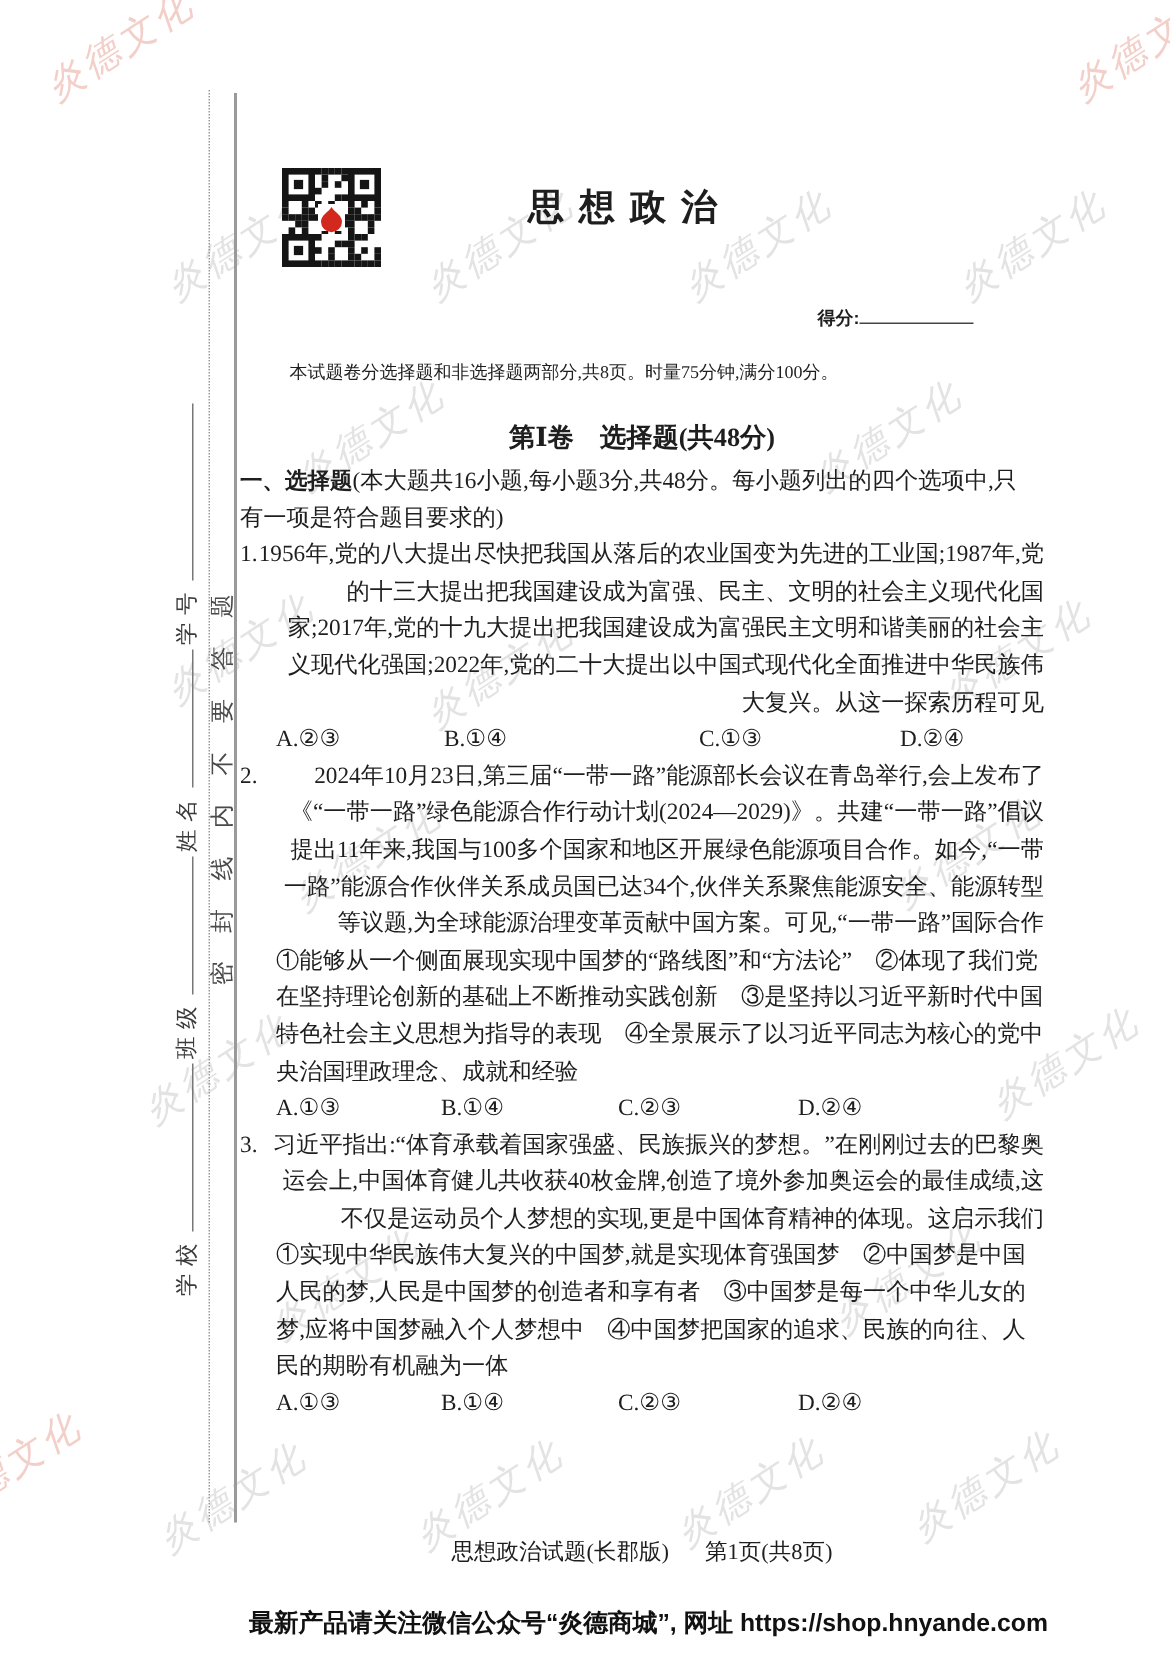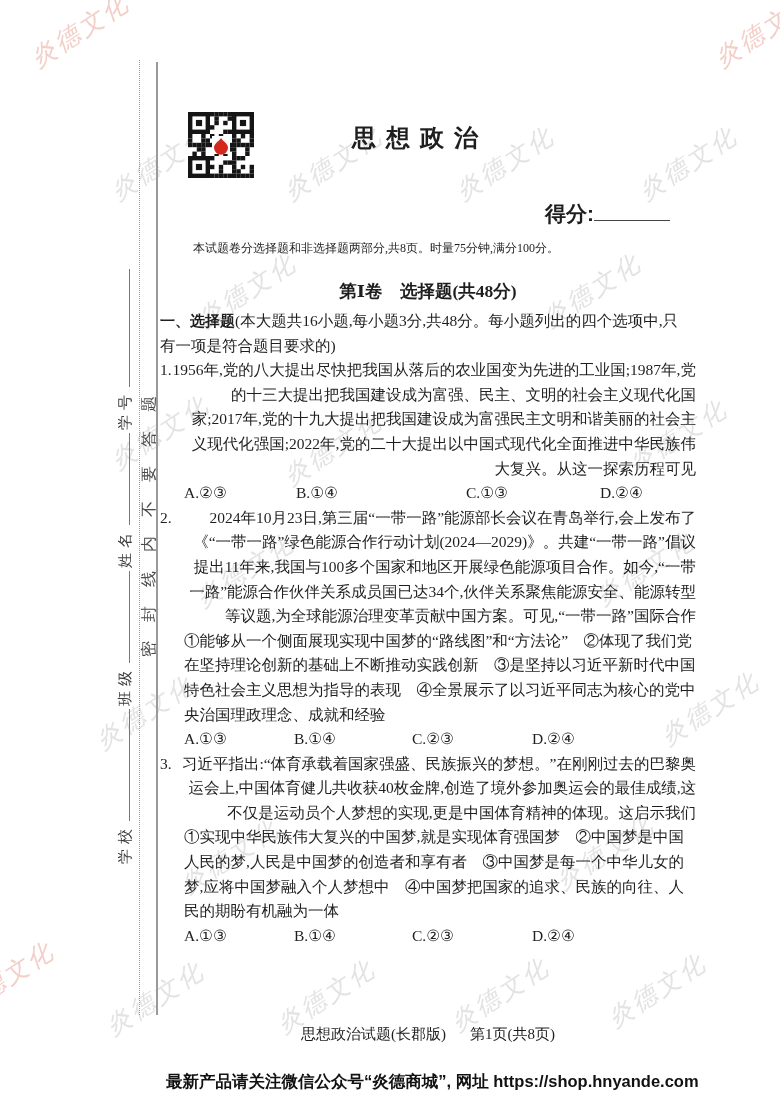--- a/index.html
+++ b/index.html
@@ -26,21 +26,21 @@
               letter-spacing:19px;white-space:nowrap;line-height:18px;}
   
   .exam-title{position:absolute;left:166px;top:60px;width:510px;text-align:center;
               font-size:24px;font-weight:bold;white-space:nowrap;z-index:2;}
   .qr{position:absolute;left:188px;top:112px;width:66px;height:66px;z-index:2;}
   .subject{position:absolute;left:170px;top:122px;width:500px;text-align:center;
            font-family:"Liberation Sans","DejaVu Sans",sans-serif;font-weight:bold;
            font-size:24px;letter-spacing:10px;z-index:2;}
   .score{position:absolute;left:545px;top:200px;z-index:2;
          font-family:"Liberation Sans","DejaVu Sans",sans-serif;
-         font-weight:bold;font-size:21px;}
+         font-weight:bold;font-size:12px;}
   .score .blank{display:inline-block;width:76px;height:15px;border-bottom:1px solid #444;}
   .notice{position:absolute;left:193px;top:240px;width:500px;font-size:12px;z-index:2;}
   .part-heading{position:absolute;left:160px;top:279px;width:536px;text-align:center;
                 font-weight:bold;font-size:17.5px;z-index:2;}
   
   .content{position:absolute;left:160px;top:309px;width:536px;z-index:2;
            font-size:15.5px;line-height:24.6px;}
   .instructions{width:524px;}
   .instructions b{font-size:15px;}
   .q{position:relative;padding-left:24px;}

